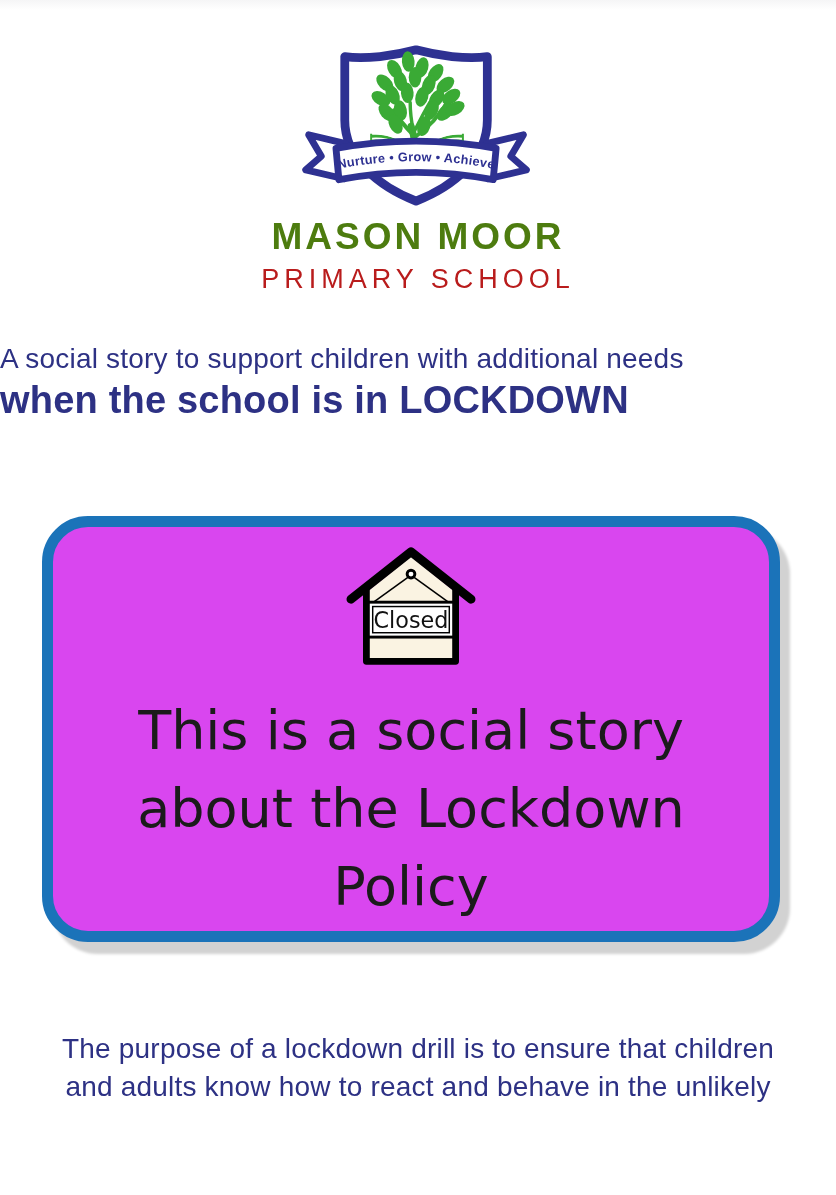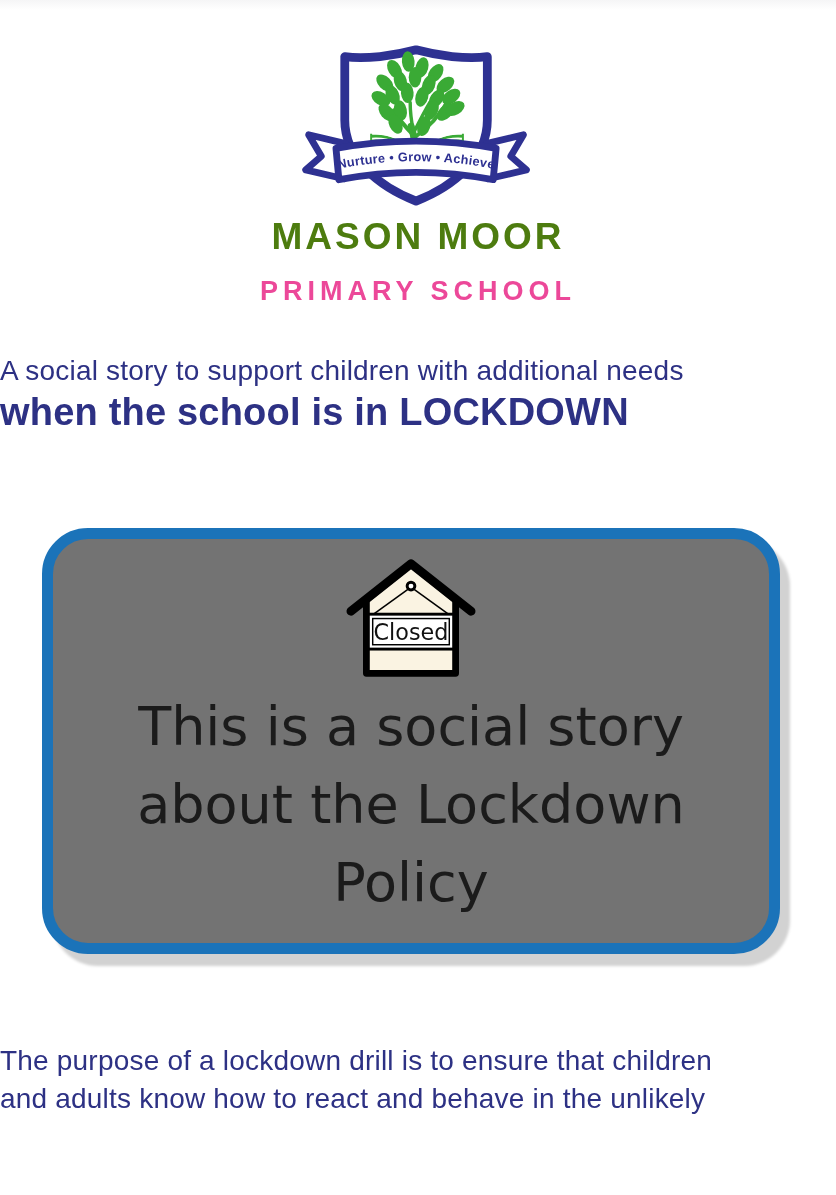--- a/index.html
+++ b/index.html
@@ -9,47 +9,47 @@
   }
   .top-strip { height:10px; background:linear-gradient(#f5f5f6,#ffffff); }
 
   .logo-block { text-align:center; margin-top:32px; }
   .crest { width:238px; height:166px; display:block; margin:0 auto; }
   .school-name {
     font-size:37px; font-weight:700; color:#4d7c0f;
     letter-spacing:3px; margin-top:8px;
   }
   .school-type {
-    font-size:27px; font-weight:700; color:#ec4899;
-    letter-spacing:5px; margin-top:18px;
+    font-size:27px; font-weight:400; color:#b91c1c;
+    letter-spacing:5px; margin-top:6px;
   }
 
   .intro { text-align:left; margin-top:48px; color:#2d3184; }
   .intro-line1 { font-size:28px; font-weight:500; letter-spacing:0.2px; }
   .intro-line2 { font-size:38px; font-weight:700; margin-top:4px; letter-spacing:0.2px; }
 
   .story-card {
     box-sizing:border-box;
     margin:94px 0 0 42px;
     width:738px; height:426px;
-    background:#737373;
+    background:#d946ef;
     border:11px solid #1b73b9;
     border-radius:46px;
     box-shadow:10px 12px 3px #d2d2d2;
     text-align:center;
     padding-top:17px;
   }
   .house { width:138px; height:128px; display:inline-block; }
   .card-text {
     font-family:"DejaVu Sans", sans-serif;
-    font-size:54px; line-height:78px; color:#1b1b1b; margin-top:0;
+    font-size:54px; line-height:78px; color:#1b1b1b; margin-top:16px;
   }
 
   .footer-text {
-    margin-top:88px; text-align:left; color:#2d3184;
+    margin-top:88px; text-align:center; color:#2d3184;
     font-size:28px; line-height:38px; font-weight:500; letter-spacing:0.2px;
   }
 </style>
 </head>
 <body>
 
 <div class="page">
   <div class="top-strip"></div>
 
   <header class="logo-block">

